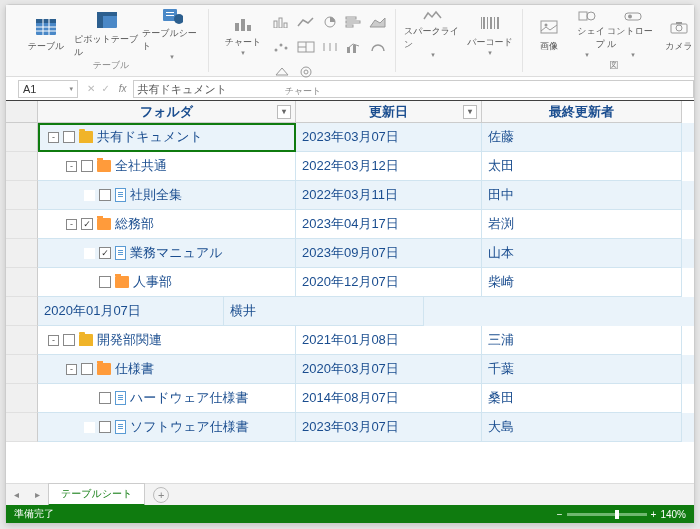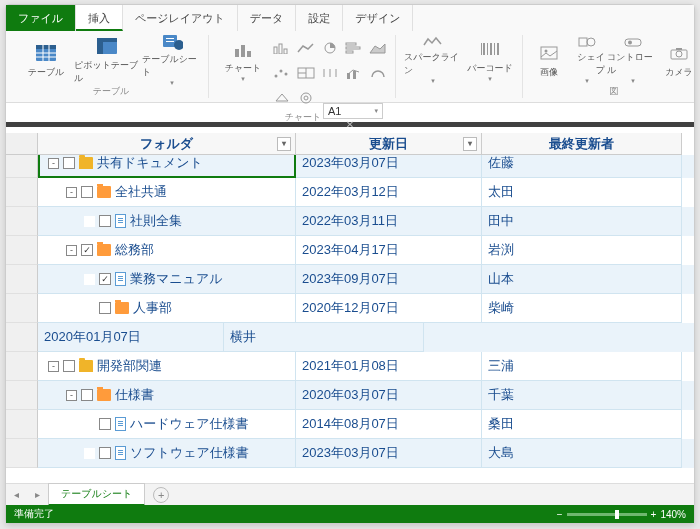--- a/index.html
+++ b/index.html
@@ -17,29 +17,29 @@
 .rgroup { display: flex; flex-direction: column; align-items: center; justify-content: space-between; border-right: 1px solid #e4e4e4; padding: 0 6px; }
 .rgroup:last-child { border-right: none; margin-left: auto; }
 .ritems { display: flex; gap: 2px; }
 .ritem { display: flex; flex-direction: column; align-items: center; justify-content: center; width: 52px; height: 50px; cursor: pointer; font-size: 9px; color: #555; }
 .ritem.small { width: 36px; text-align: right; }
 .ricon { width: 22px; height: 22px; display: flex; align-items: center; justify-content: center; margin-bottom: 2px; }
 .rlabel-group { font-size: 9px; color: #888; text-align: center; }
 .caret-down { font-size: 7px; color: #888; }
 
 
-.fbar { display: flex; align-items: center; height: 24px; border-bottom: 5px solid #404040; font-size: 11px; flex-direction: column; }
+.fbar { display: flex; align-items: center; height: 24px; border-bottom: 1px solid #404040; font-size: 11px; }
 .namebox { width: 60px; height: 18px; border: 1px solid #ccc; margin: 0 6px 0 12px; padding: 1px 4px; display: flex; align-items: center; justify-content: space-between; color: #333; }
 .fx { padding: 0 6px; color: #888; font-style: italic; font-size: 10px; }
 .formula-input { flex: 1; height: 18px; border: 1px solid #ccc; padding: 1px 4px; color: #555; }
 
 
 .sheet { flex: 1; overflow: auto; background: #fff; }
 .sheet-corner { width: 32px; height: 22px; background: #f0f0f0; border-right: 1px solid #ccc; border-bottom: 1px solid #ccc; }
-.hdr-row { display: flex; position: sticky; top: 6px; background: #fff; align-items: flex-end; }
+.hdr-row { display: flex; position: sticky; top: 0; background: #fff; align-items: flex-end; }
 .hdr-cell { height: 22px; background: #f7f7f7; border-right: 1px solid #ccc; border-bottom: 1px solid #ccc; display: flex; align-items: center; justify-content: center; font-size: 13px; color: #1a4d8f; font-weight: bold; position: relative; }
 .hdr-cell .filter-btn { position: absolute; right: 4px; width: 14px; height: 14px; border: 1px solid #bbb; background: #fff; font-size: 8px; display: flex; align-items: center; justify-content: center; color: #666; cursor: pointer; }
 
 
 .drow { display: flex; height: 29px; }
 .drow:nth-child(odd) { background: #eaf3fa; }
 .rownum { width: 32px; background: #f0f0f0; border-right: 1px solid #ccc; border-bottom: 1px solid #e0e0e0; }
 .cell { border-right: 1px solid #d0e4f0; border-bottom: 1px solid #d0e4f0; display: flex; align-items: center; padding: 0 6px; font-size: 13px; color: #1a4d8f; }
 .cell.folder { gap: 4px; }
 .cell.sel { outline: 2px solid #0f7b0f; outline-offset: -2px; }
@@ -70,28 +70,20 @@
 .zoom-slider { width: 80px; height: 3px; background: #6fb76f; position: relative; }
 .zoom-slider::after { content: ""; position: absolute; left: 60%; top: -3px; width: 4px; height: 9px; background: #fff; }
 
 svg { display: block; }
 </style>
 </head>
 <body>
 
 <div class="app">
 
-  <div class="tabs">
-    <div class="tab active">ファイル</div>
-    <div class="tab selected">挿入</div>
-    <div class="tab">ページレイアウト</div>
-    <div class="tab">データ</div>
-    <div class="tab">設定</div>
-    <div class="tab">デザイン</div>
-  </div>
 
   <div class="ribbon">
     <div class="rgroup">
       <div class="ritems">
         <div class="ritem">
           <span class="ricon">
               <svg width="20" height="16">
                 <rect x="0" y="0" width="20" height="16" fill="#4a88c7" rx="1"></rect>
                 <rect x="0" y="0" width="20" height="4" fill="#2c5f8f"></rect>
                 <line x1="7" y1="0" x2="7" y2="16" stroke="#fff" stroke-width="1"></line>

